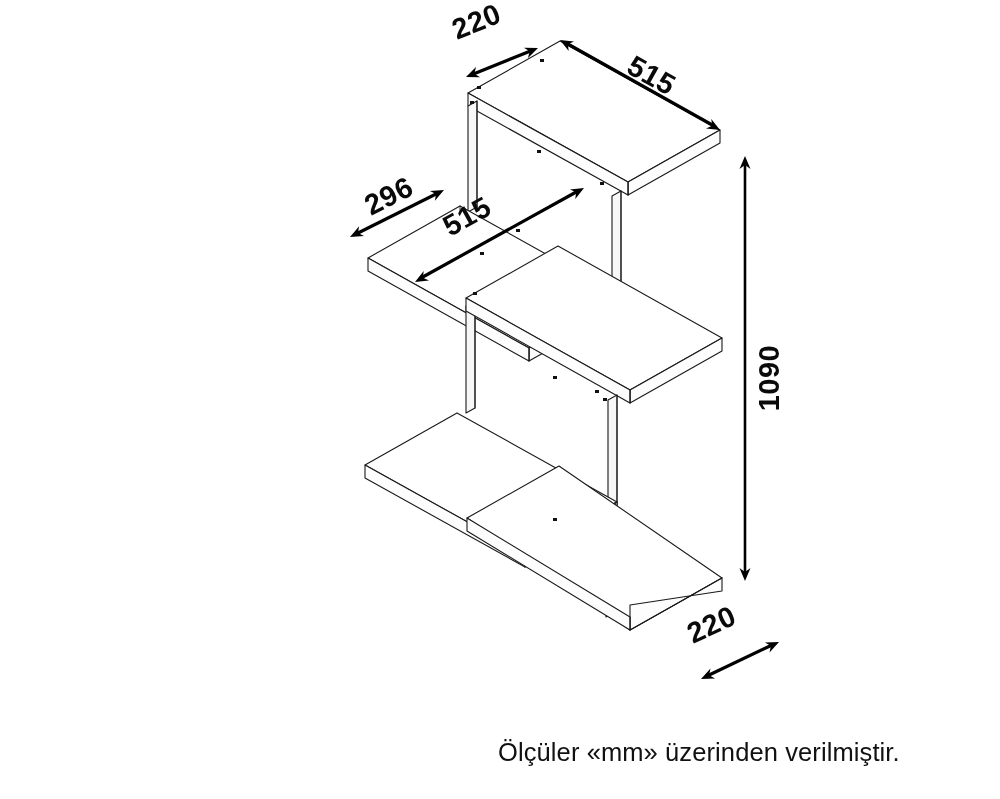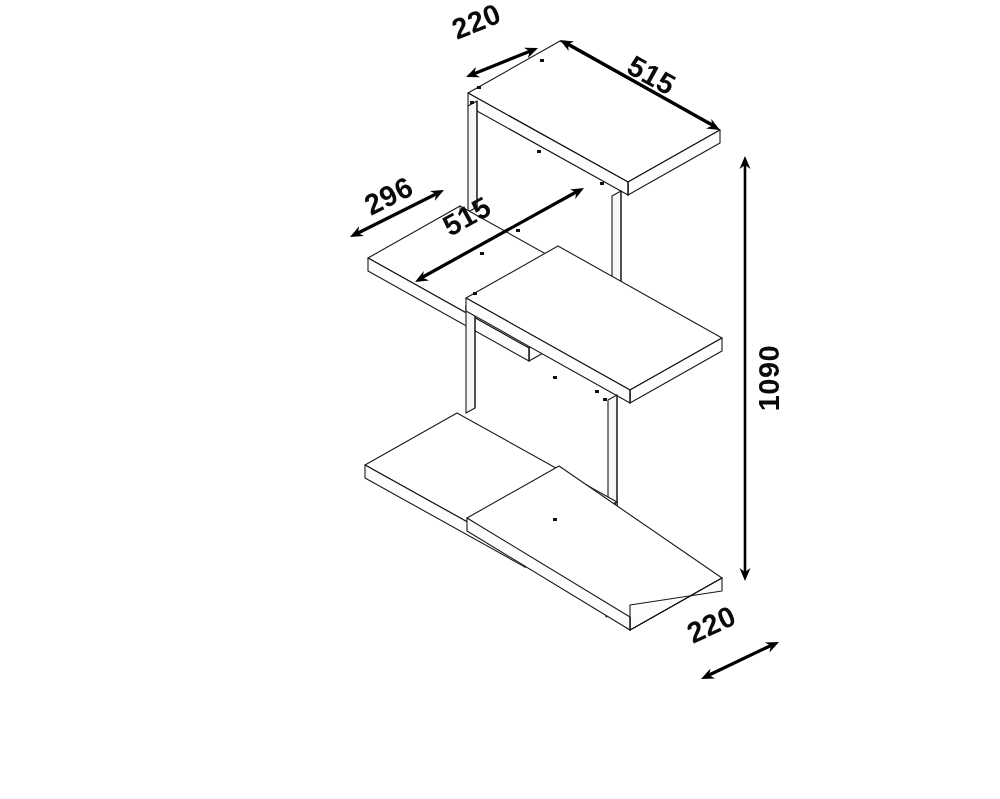--- a/index.html
+++ b/index.html
@@ -224,14 +224,15 @@
 
     <g>
       <line class="dim-line" x1="707" y1="676" x2="772" y2="645"></line>
       <use href="#ahU" x="779" y="642" transform="rotate(-25 779 642)"></use>
       <use href="#ahU" x="701" y="679" transform="rotate(155 701 679)"></use>
       <text class="dim-text" x="693" y="644" transform="rotate(-25 693 644)">220</text>
     </g>
 
   </svg>
 
+  <div class="caption">Ölçüler «mm» üzerinden verilmiştir.</div>
 
 </div>
 
 </body></html>

